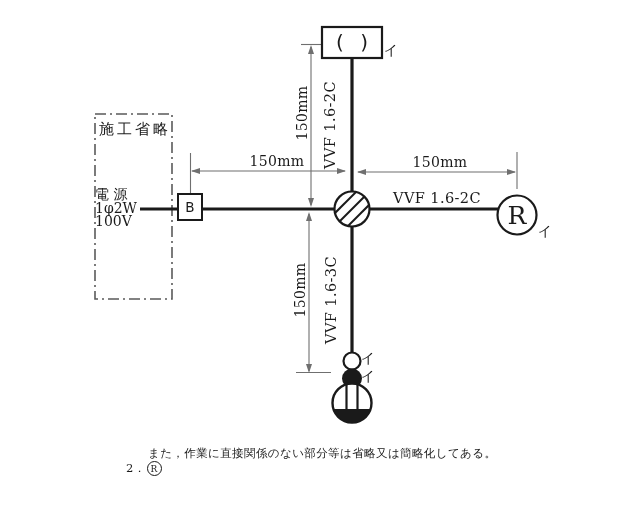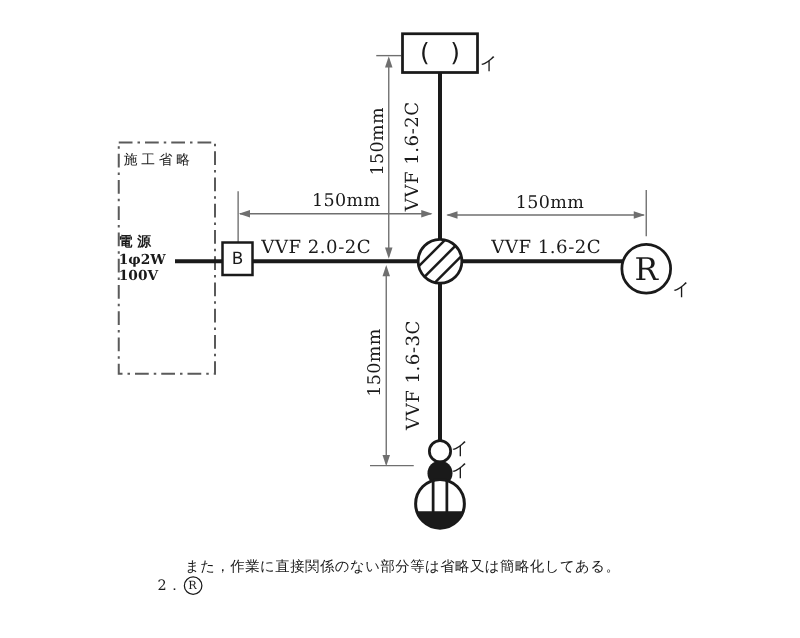--- a/index.html
+++ b/index.html
@@ -8,23 +8,23 @@
     font-family:"DejaVu Serif","Liberation Serif",serif;color:#1a1a1a;
   }
   #stage svg{position:absolute;left:0;top:0;}
   .lbl{position:absolute;white-space:nowrap;}
   .center{transform:translate(-50%,-50%);}
   .vert{transform:translate(-50%,-50%) rotate(-90deg);}
   .cable{font-size:14.5px;letter-spacing:.4px;}
   .dim{font-size:14px;letter-spacing:.3px;}
   .tag{font-size:14px;}
   .jp{letter-spacing:1px;}
-  .power{font-size:11px;line-height:12.5px;font-weight:bold;}
+  .power{font-size:14px;line-height:12.5px;}
   .power div{margin-bottom:1px;}
-  .omit{font-size:11px;letter-spacing:3px;}
+  .omit{font-size:15px;letter-spacing:3px;}
   .bletter{font-family:"DejaVu Sans","Liberation Sans",sans-serif;font-size:13.5px;}
   .rletter{font-size:25px;}
   .rosette{font-size:20px;letter-spacing:5px;font-family:"DejaVu Sans","Liberation Sans",sans-serif;}
   .boxtext{position:absolute;display:flex;align-items:center;justify-content:center;}
   .notes{position:absolute;font-size:11.5px;letter-spacing:.4px;}
   .note-row{display:flex;align-items:center;}
   .circled-r{
     display:inline-flex;align-items:center;justify-content:center;
     width:13px;height:13px;border:1px solid #1a1a1a;border-radius:50%;
     font-size:9px;margin:0 3px 0 1px;flex:0 0 auto;
@@ -121,21 +121,20 @@
 
   <div class="boxtext rosette" style="left:322px;top:26px;width:60px;height:31px;padding-left:5px;box-sizing:border-box;">( )</div>
   <div class="lbl tag center" style="left:391px;top:51px;">イ</div>
 
   <div class="boxtext rletter" style="left:497px;top:195px;width:40px;height:40px;">R</div>
   <div class="lbl tag center" style="left:545px;top:232px;">イ</div>
 
   <div class="lbl tag center" style="left:368px;top:359px;">イ</div>
   <div class="lbl tag center" style="left:368px;top:377px;">イ</div>
 
-  <div class="lbl cable center" style="left:253px;top:198px;">VVF 2.0-2C</div>
   <div class="lbl cable center" style="left:437px;top:198px;">VVF 1.6-2C</div>
   <div class="lbl cable vert" style="left:330px;top:125px;">VVF 1.6-2C</div>
   <div class="lbl cable vert" style="left:331px;top:300px;">VVF 1.6-3C</div>
 
   <div class="lbl dim center" style="left:277px;top:161px;">150mm</div>
   <div class="lbl dim center" style="left:440px;top:162px;">150mm</div>
   <div class="lbl dim vert" style="left:302px;top:113px;">150mm</div>
   <div class="lbl dim vert" style="left:300px;top:290px;">150mm</div>
 
   <div class="notes" style="left:148px;top:446px;">また，作業に直接関係のない部分等は省略又は簡略化してある。</div>

